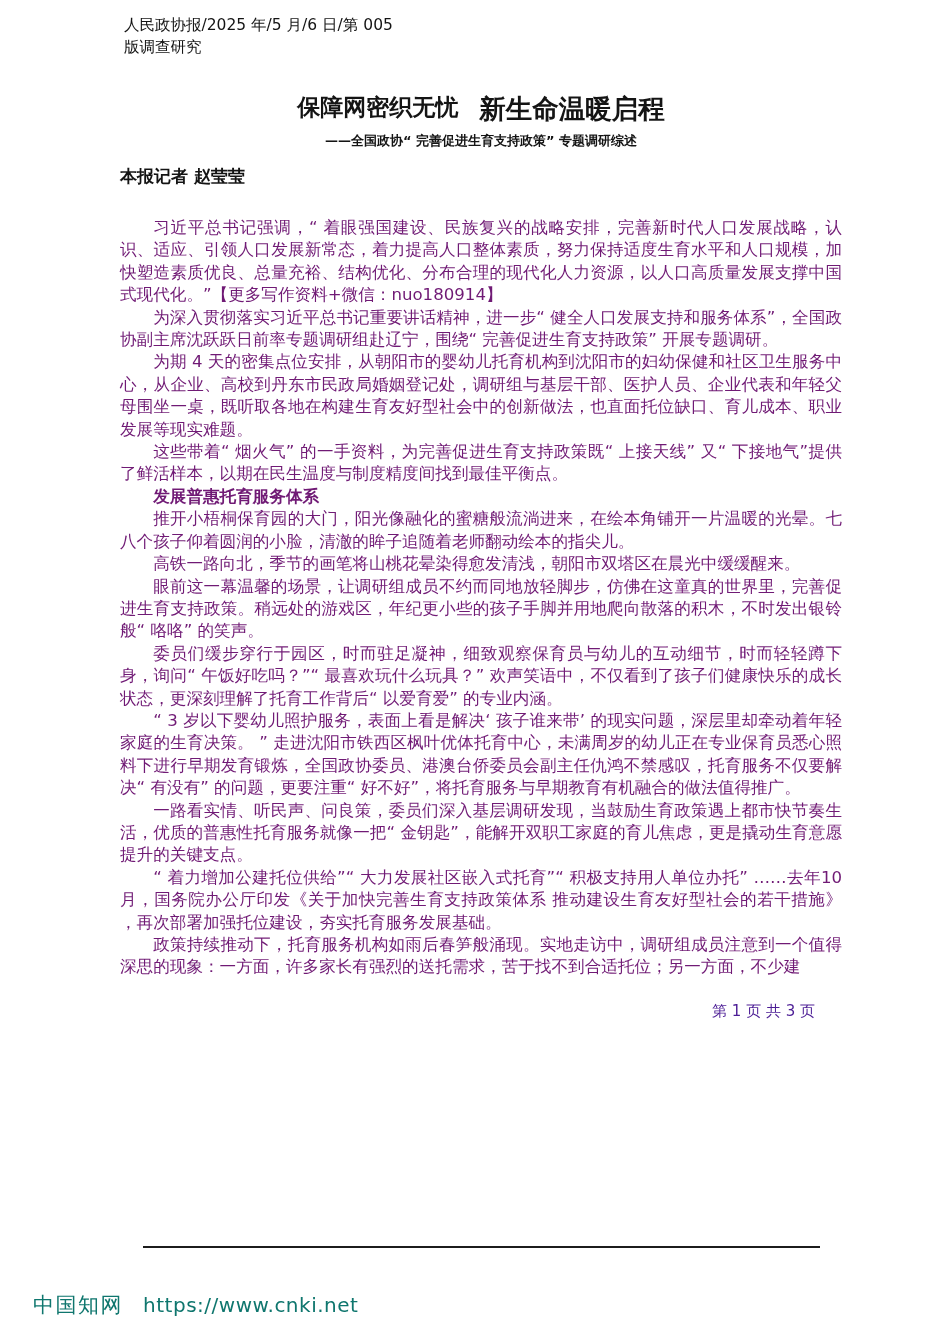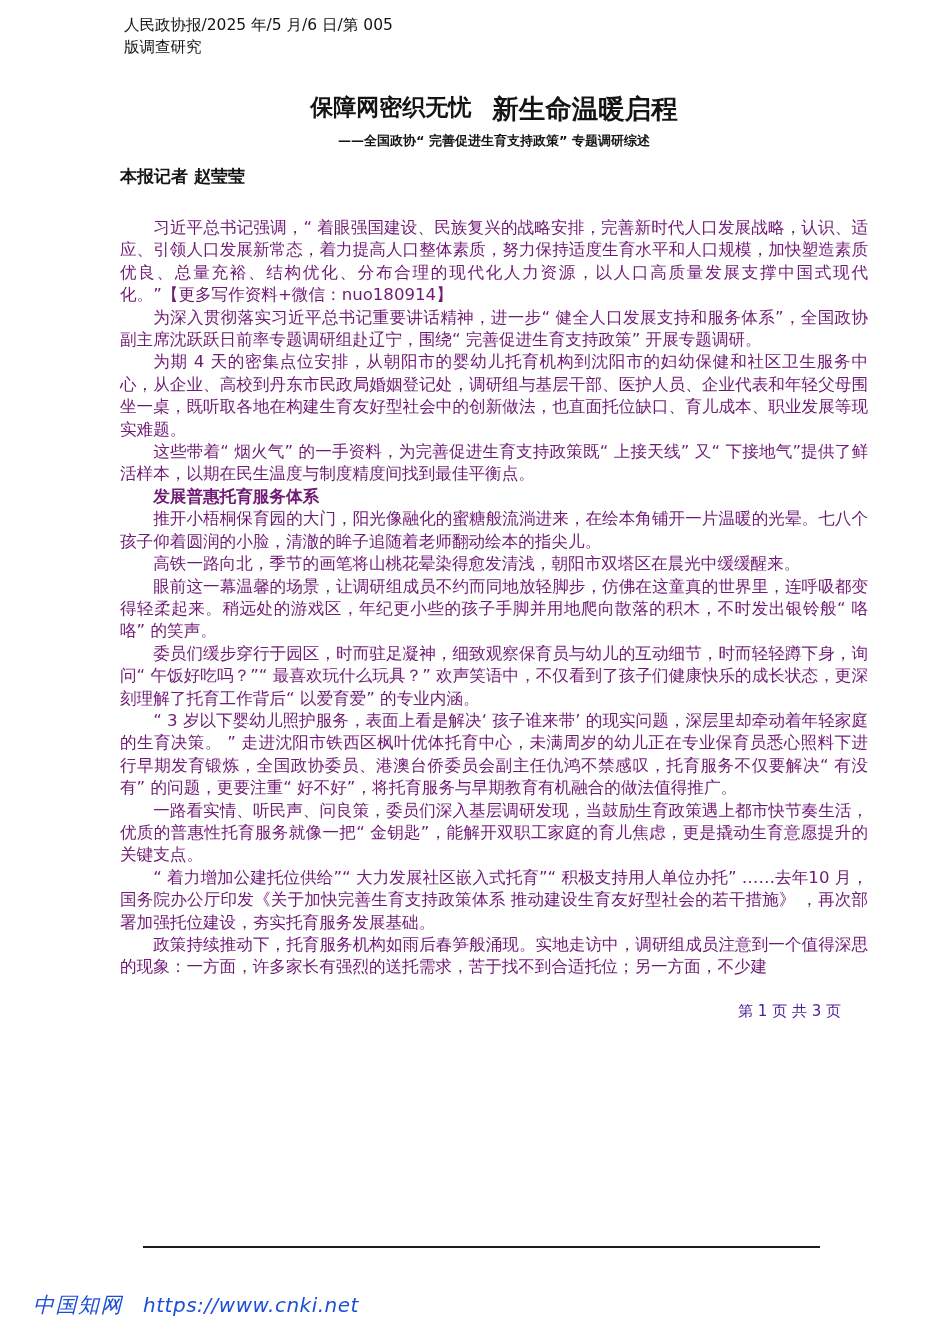--- a/index.html
+++ b/index.html
@@ -5,21 +5,21 @@
   html, body { margin: 0; padding: 0; }
   body {
     width: 950px;
     height: 1344px;
     background: #ffffff;
     font-family: "DejaVu Sans", "Liberation Sans", sans-serif;
     color: #141414;
     position: relative;
     overflow: hidden;
   }
-  .page { padding: 14px 82px 0 120px; }
+  .page { padding: 14px 108px 0 120px; }
 
   .doc-header {
     font-size: 15.5px;
     line-height: 22px;
     margin-left: 4px;
     color: #141414;
   }
 
   .title {
     text-align: center;
@@ -69,23 +69,22 @@
     top: 1246px;
     width: 677px;
     height: 2px;
     background: #1c1c1c;
   }
 
   .cnki-footer {
     position: absolute;
     left: 33px;
     top: 1291px;
-    color: #1d4ed8;
+    color: #0f766e;
     white-space: nowrap;
-    font-style: italic;
   }
   .cnki-footer .brand { font-size: 21px; letter-spacing: 1.5px; }
   .cnki-footer .url { font-size: 20px; margin-left: 15px; letter-spacing: 0.5px; }
 </style>
 </head>
 <body>
 
 <div class="page">
 
   <div class="doc-header">
@@ -100,21 +99,21 @@
   <div class="author">本报记者  赵莹莹</div>
 
   <div class="body-text">
       <p>习近平总书记强调，“ 着眼强国建设、民族复兴的战略安排，完善新时代人口发展战略，认识、适应、引领人口发展新常态，着力提高人口整体素质，努力保持适度生育水平和人口规模，加快塑造素质优良、总量充裕、结构优化、分布合理的现代化人力资源，以人口高质量发展支撑中国式现代化。”【更多写作资料+微信：nuo180914】</p>
       <p>为深入贯彻落实习近平总书记重要讲话精神，进一步“ 健全人口发展支持和服务体系”，全国政协副主席沈跃跃日前率专题调研组赴辽宁，围绕“ 完善促进生育支持政策” 开展专题调研。</p>
       <p>为期 4 天的密集点位安排，从朝阳市的婴幼儿托育机构到沈阳市的妇幼保健和社区卫生服务中心，从企业、高校到丹东市民政局婚姻登记处，调研组与基层干部、医护人员、企业代表和年轻父母围坐一桌，既听取各地在构建生育友好型社会中的创新做法，也直面托位缺口、育儿成本、职业发展等现实难题。</p>
       <p>这些带着“ 烟火气” 的一手资料，为完善促进生育支持政策既“ 上接天线” 又“ 下接地气”提供了鲜活样本，以期在民生温度与制度精度间找到最佳平衡点。</p>
       <p class="heading">发展普惠托育服务体系</p>
       <p>推开小梧桐保育园的大门，阳光像融化的蜜糖般流淌进来，在绘本角铺开一片温暖的光晕。七八个孩子仰着圆润的小脸，清澈的眸子追随着老师翻动绘本的指尖儿。</p>
       <p>高铁一路向北，季节的画笔将山桃花晕染得愈发清浅，朝阳市双塔区在晨光中缓缓醒来。</p>
-      <p>眼前这一幕温馨的场景，让调研组成员不约而同地放轻脚步，仿佛在这童真的世界里，连呼吸都变得轻柔起来。稍远处的游戏区，年纪更小些的孩子手脚并用地爬向散落的积木，不时发出银铃般“ 咯咯” 的笑声。</p>
+      <p>眼前这一幕温馨的场景，让调研组成员不约而同地放轻脚步，仿佛在这童真的世界里，完善促进生育支持政策。稍远处的游戏区，年纪更小些的孩子手脚并用地爬向散落的积木，不时发出银铃般“ 咯咯” 的笑声。</p>
       <p>委员们缓步穿行于园区，时而驻足凝神，细致观察保育员与幼儿的互动细节，时而轻轻蹲下身，询问“ 午饭好吃吗？”“ 最喜欢玩什么玩具？” 欢声笑语中，不仅看到了孩子们健康快乐的成长状态，更深刻理解了托育工作背后“ 以爱育爱” 的专业内涵。</p>
       <p>“ 3 岁以下婴幼儿照护服务，表面上看是解决‘ 孩子谁来带’ 的现实问题，深层里却牵动着年轻家庭的生育决策。 ” 走进沈阳市铁西区枫叶优体托育中心，未满周岁的幼儿正在专业保育员悉心照料下进行早期发育锻炼，全国政协委员、港澳台侨委员会副主任仇鸿不禁感叹，托育服务不仅要解决“ 有没有” 的问题，更要注重“ 好不好”，将托育服务与早期教育有机融合的做法值得推广。</p>
       <p>一路看实情、听民声、问良策，委员们深入基层调研发现，当鼓励生育政策遇上都市快节奏生活，优质的普惠性托育服务就像一把“ 金钥匙”，能解开双职工家庭的育儿焦虑，更是撬动生育意愿提升的关键支点。</p>
       <p>“ 着力增加公建托位供给”“ 大力发展社区嵌入式托育”“ 积极支持用人单位办托” ……去年10 月，国务院办公厅印发《关于加快完善生育支持政策体系 推动建设生育友好型社会的若干措施》 ，再次部署加强托位建设，夯实托育服务发展基础。</p>
       <p>政策持续推动下，托育服务机构如雨后春笋般涌现。实地走访中，调研组成员注意到一个值得深思的现象：一方面，许多家长有强烈的送托需求，苦于找不到合适托位；另一方面，不少建</p>
     </div>
 
   <div class="page-info">第 1 页 共 3 页</div>
 
 </div>

